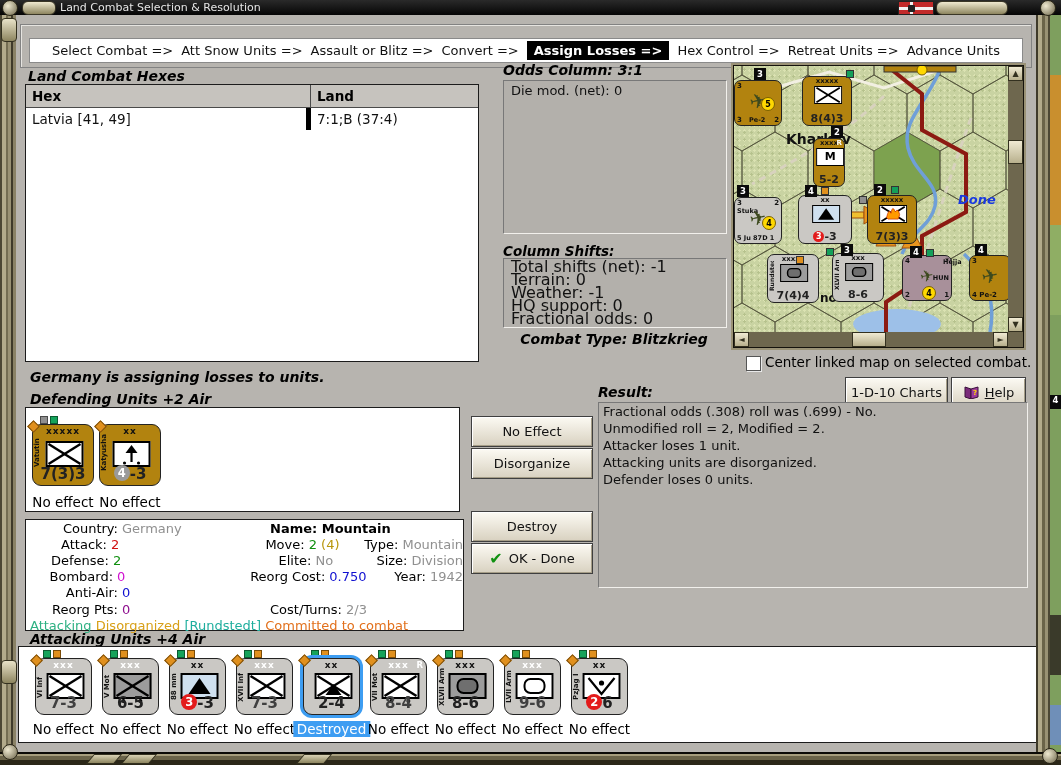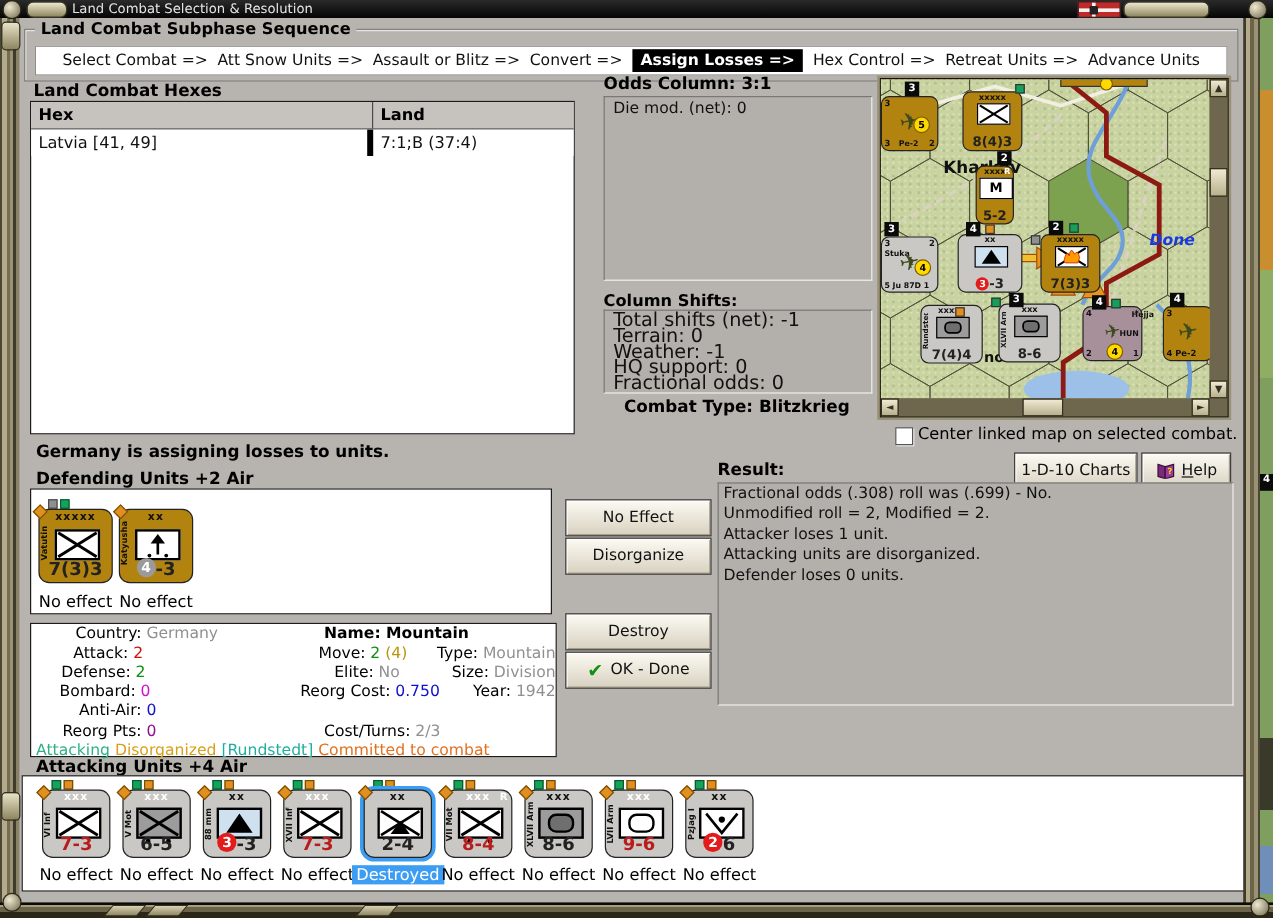--- a/index.html
+++ b/index.html
@@ -21,21 +21,21 @@
      background:linear-gradient(180deg,#0c0b07 0 2px,#a79e7d 2px 4px,#6b6449 4px 8px,#2b2718 8px 13px);}
   .bstripe{position:absolute;top:754px;width:26px;height:8px;background:linear-gradient(#d9d2b4,#8d855f);transform:skewX(-40deg);z-index:41;border:1px solid #33301f;}
   #right-frame{position:absolute;left:1036px;top:15px;width:14px;height:750px;z-index:40;
      background:repeating-linear-gradient(90deg,#3f3a2a 0 2px,#b3ab8b 2px 6px,#6b6449 6px 9px,#9a9274 9px 12px,#4c4734 12px 14px);}
   #bg-sliver{position:absolute;left:1050px;top:15px;width:11px;height:750px;z-index:39;background:#7e9f5e;}
   .sliv{position:absolute;left:0;width:11px;}
   .screw{position:absolute;width:14px;height:14px;border-radius:50%;background:radial-gradient(circle at 35% 35%,#efe9d0,#6b6449);border:1px solid #2b2718;z-index:51;}
   
   .gb{position:absolute;border:1px solid #828282;box-shadow:1px 1px 0 #e6e4e0 inset;}
   .gb-label{position:absolute;top:-9px;left:8px;background:#b7b4af;padding:0 5px;font-weight:bold;font-size:13.5px;color:#000;}
-  .blabel{position:absolute;font-weight:bold;font-size:13.5px;color:#000;white-space:nowrap;}
+  .blabel{position:absolute;font-weight:bold;font-size:13.5px;color:#000;white-space:nowrap;font-style:italic;}
   .sunken{border-top:1px solid #787878;border-left:1px solid #787878;border-bottom:1px solid #f2f0ec;border-right:1px solid #f2f0ec;background:#b3b0ab;}
   .btn{position:absolute;display:flex;align-items:center;justify-content:center;font-size:13px;color:#111;cursor:default;
        background:linear-gradient(#fcfaf3,#d8d1c0);border:1px solid #3f3f3f;box-shadow:inset 1px 1px 0 #ffffff,inset -1px -1px 0 #a59d87;}
   .whitebox{position:absolute;background:#fff;border:1px solid #1c1c1c;}
   
   #seq-bar{position:absolute;left:8px;top:13px;right:8px;height:23px;background:#fff;border:1px solid #8a8a8a;
            display:flex;align-items:center;justify-content:space-between;padding:0 22px;font-size:13px;}
   .seq-step{white-space:nowrap;color:#111;}
   .seq-step.active{background:#000;color:#fff;font-weight:bold;padding:2px 7px;}
   
@@ -73,21 +73,21 @@
   .vname{position:absolute;left:0px;top:7px;height:42px;width:9px;font-size:7px;font-weight:bold;color:#111;
          writing-mode:vertical-rl;transform:rotate(180deg);text-align:center;overflow:hidden;white-space:nowrap;}
   .corner{position:absolute;top:1px;right:3px;font-size:8.5px;font-weight:bold;color:#fff;}
   .sym{position:absolute;top:14px;left:50%;transform:translateX(-46%);width:34px;height:22px;background:#fff;border:2px solid #000;box-sizing:content-box;}
   .sym.f-gray{background:#9c9c9c;}
   .sym.f-blue{background:#cfe0ef;}
   .sym svg{display:block;width:100%;height:100%;}
   .wheels{position:absolute;top:40px;left:50%;transform:translateX(-46%);width:34px;display:flex;justify-content:space-around;}
   .wheels i{width:4px;height:4px;background:#000;border-radius:50%;}
   .str{position:absolute;bottom:2px;left:0;right:0;text-align:center;font-size:15px;font-weight:bold;color:#222;white-space:nowrap;}
-  .str.w{color:#b91c1c;}
+  .str.w{color:#404040;}
   .circ{display:inline-flex;width:16px;height:16px;border-radius:50%;background:#e31b1b;color:#fff;font-size:11.5px;font-weight:bold;
         align-items:center;justify-content:center;vertical-align:2px;}
   .circ.grayc{background:#9a9a9a;}
   .circ:empty{display:none;}
   .dot{position:absolute;top:1px;width:6px;height:6px;}
   .dot.g{left:8px;background:#15a35b;border:1px solid #0a5a30;}
   .dot.o{left:18px;background:#e0901e;border:1px solid #7a4c08;}
   .dot.gr{left:8px;background:#8f8f8f;border:1px solid #4a4a4a;}
   .dot.g2{left:18px;background:#15a35b;border:1px solid #0a5a30;}
   .diam{position:absolute;top:7px;left:-3px;width:7px;height:7px;background:#e0901e;border:1px solid #7a4c08;transform:rotate(45deg);z-index:3;}
@@ -159,21 +159,20 @@
   <div class="sliv" style="top:690px;height:40px;background:#6f8fb8;"></div>
 </div>
 <div id="bottom-frame"></div>
 <div class="bstripe" style="left:90px;"></div>
 <div class="bstripe" style="left:125px;"></div>
 <div class="bstripe" style="left:300px;"></div>
 <div class="screw" style="left:2px;top:744px;"></div>
 <div class="screw" style="left:1042px;top:748px;"></div>
 
 <div class="gb" style="left:20px;top:24px;width:1010px;height:42px;">
-  <span class="gb-label">Land Combat Subphase Sequence</span>
   <div id="seq-bar">
     <span class="seq-step">Select Combat =&gt;</span>
     <span class="seq-step">Att Snow Units =&gt;</span>
     <span class="seq-step">Assault or Blitz =&gt;</span>
     <span class="seq-step">Convert =&gt;</span>
     <span class="seq-step active">Assign Losses =&gt;</span>
     <span class="seq-step">Hex Control =&gt;</span>
     <span class="seq-step">Retreat Units =&gt;</span>
     <span class="seq-step">Advance Units</span>
   </div>

